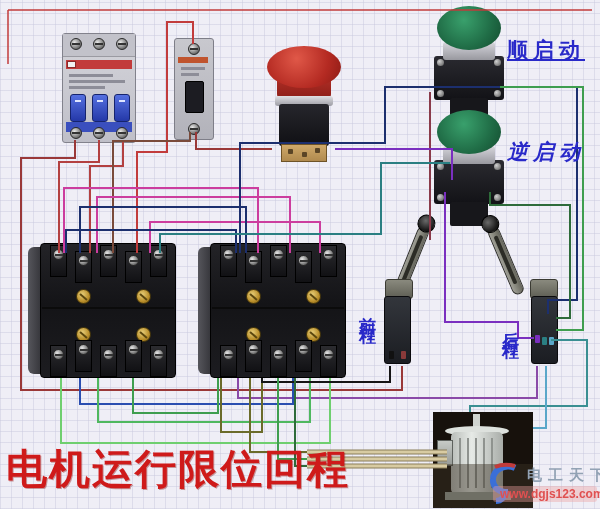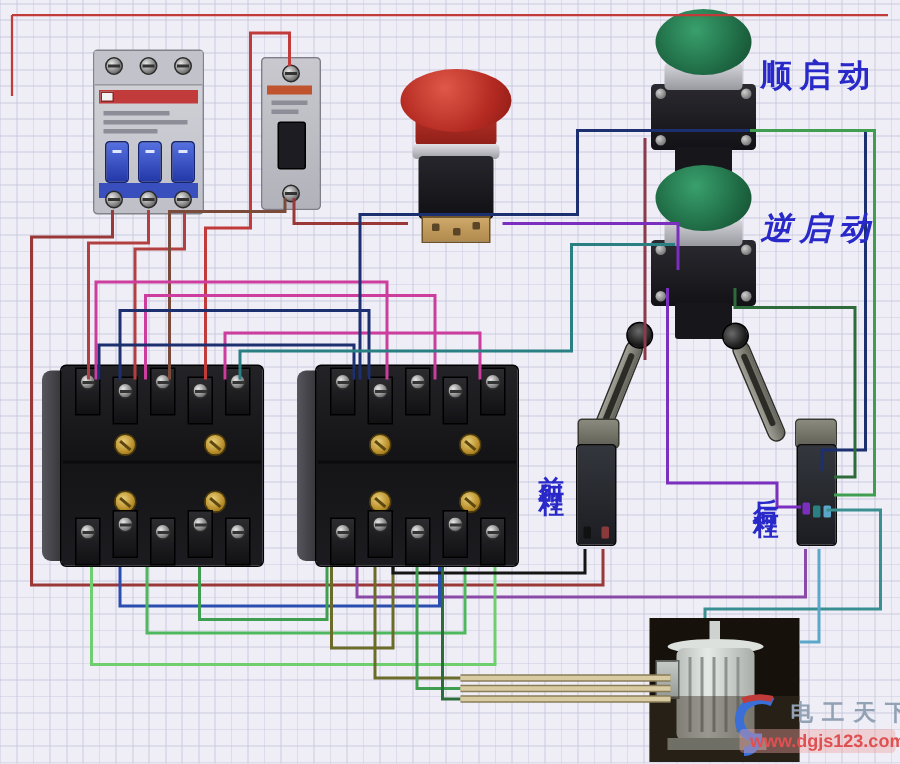--- a/index.html
+++ b/index.html
@@ -320,24 +320,25 @@
     <polyline points="295,378 295,466 307,466" fill="none" stroke="#2e6b3a" stroke-width="2"></polyline>
 
     <polyline points="307,452 447,452" fill="none" stroke="#8a7c58" stroke-width="5"></polyline>
     <polyline points="307,459 447,459" fill="none" stroke="#8a7c58" stroke-width="5"></polyline>
     <polyline points="307,466 447,466" fill="none" stroke="#8a7c58" stroke-width="5"></polyline>
     <polyline points="307,452 447,452" fill="none" stroke="#d8cba2" stroke-width="3"></polyline>
     <polyline points="307,459 447,459" fill="none" stroke="#d8cba2" stroke-width="3"></polyline>
     <polyline points="307,466 447,466" fill="none" stroke="#d8cba2" stroke-width="3"></polyline>
   </svg>
 
-  <div class="blabel" style="left:507px;top:36px;">顺启动</div>
+  <div class="blabel" style="left:507px;top:36px;text-decoration:underline;">顺启动</div>
   <div class="blabel" style="left:507px;top:138px;font-style:italic;">逆启动</div>
   <div class="vlabel" style="left:356px;top:303px;height:70px;">前行程</div>
   <div class="vlabel" style="left:499px;top:318px;height:70px;">后行程</div>
+  <div class="caption">电机运行限位回程</div>
 
   <svg class="wm-logo" width="40" height="46" viewBox="0 0 40 46">
     <path d="M31 8 A15 13 0 0 0 9 19 A12 12 0 0 0 21 32 A9 9 0 0 1 12 41" fill="none" stroke="#3a6fd8" stroke-width="6"></path>
     <path d="M11 7 A17 8 0 0 1 31 6" fill="none" stroke="#c23b3b" stroke-width="4"></path>
   </svg>
   <div class="wm-name">电工天下</div>
   <div class="wm-band"></div>
   <div class="wm-url">www.dgjs123.com</div>
 
 </div>

